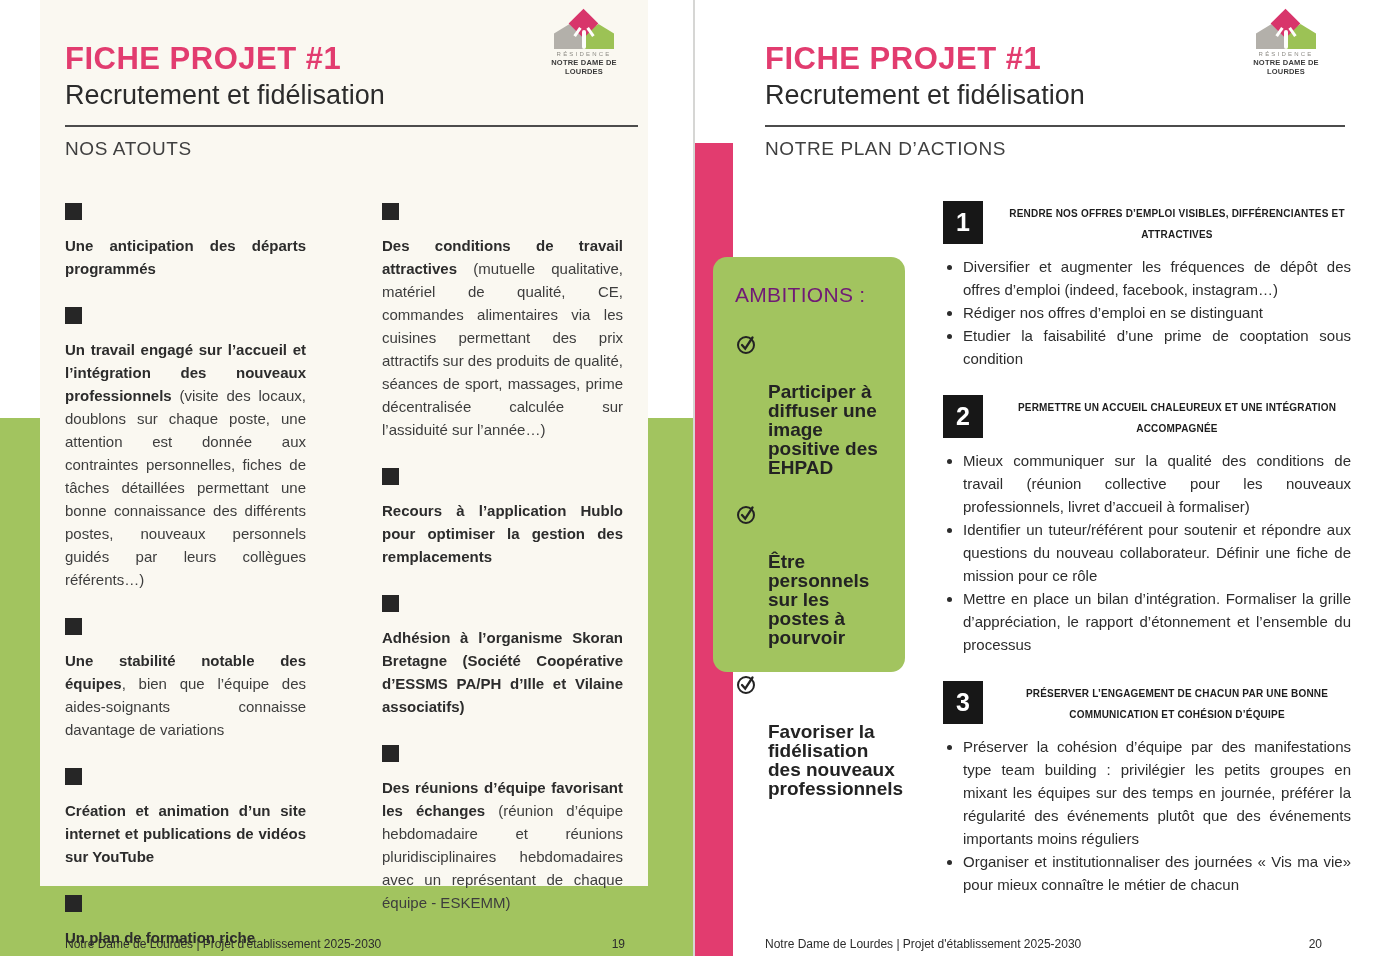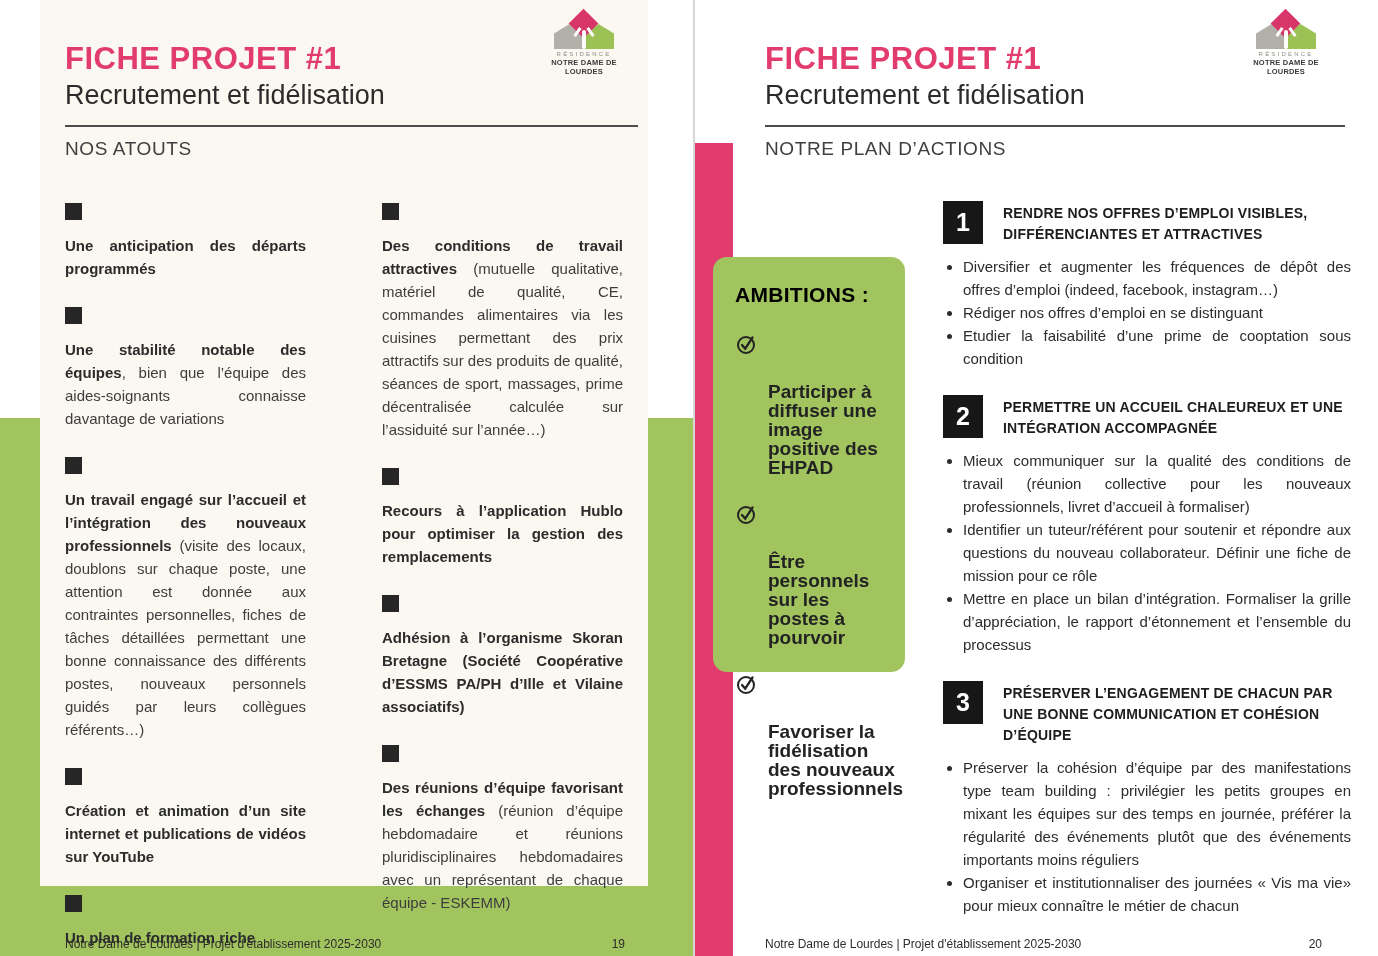--- a/index.html
+++ b/index.html
@@ -49,31 +49,31 @@
 
   .divider { position:absolute; left:693px; top:0; width:2px; height:956px; background:#d6d6d4; }
 
   
   .page-right { position:absolute; left:695px; top:0; width:683px; height:956px; background:#ffffff; }
   .pink-bar   { position:absolute; left:0; top:143px; width:38px; height:813px; background:#e23c6f; }
   .rp-header  { position:absolute; left:70px; top:42px; width:580px; }
 
   .ambitions  { position:absolute; left:18px; top:257px; width:192px; height:415px; background:#a2c45f;
                 border-radius:14px; padding:26px 16px 0 22px; }
-  .amb-heading{ font-size:21px; font-weight:bold; color:#000000; letter-spacing:0.3px; }
+  .amb-heading{ font-size:21px; font-weight:normal; color:#701a75; letter-spacing:0.3px; }
   .amb-item   { display:flex; gap:11px; margin-top:27px; }
   .amb-text   { font-size:19px; font-weight:bold; color:#232323; line-height:19px;margin-top:48px; }
   .amb-check  { flex:0 0 22px; margin-top:-1px; }
 
   .actions    { position:absolute; left:248px; top:201px; width:408px; }
   .action + .action { margin-top:25px; }
   .action-head{ display:flex; gap:20px; align-items:flex-start; }
   .action-num { width:40px; height:43px; background:#171717; color:#ffffff; font-size:25px; font-weight:bold;
                 display:flex; align-items:center; justify-content:center; flex:0 0 40px; }
-  .action-title { font-size:14px; font-weight:bold; color:#1d1d1d; line-height:21px; letter-spacing:0.2px; padding-top:2px; }
+  .action-title { font-size:10px; font-weight:bold; color:#1d1d1d; line-height:21px; letter-spacing:0.2px; padding-top:2px;text-align:center; }
   .action ul  { margin-top:10px; padding-left:20px; }
   .action li  { font-size:15px; line-height:23px; color:#2c2c2c; text-align:justify; }
 </style>
 </head>
 <body>
 
 <div class="stage">
 
   <div class="page-left">
     <div class="green-bg"></div>
@@ -87,25 +87,25 @@
 
         <div class="cols">
           <div class="col">
 
             <div class="check-item">
               <span class="check-square"></span>
               <span class="check-text"><b>Une anticipation des départs programmés</b><span></span></span>
             </div>
             <div class="check-item">
               <span class="check-square"></span>
+              <span class="check-text"><b>Un travail engagé sur l’accueil et l’intégration des nouveaux professionnels</b><span> (visite des locaux, doublons sur chaque poste, une attention est donnée aux contraintes personnelles, fiches de tâches détaillées permettant une bonne connaissance des différents postes, nouveaux personnels guidés par leurs collègues référents…)</span></span>
+            </div>
+            <div class="check-item">
+              <span class="check-square"></span>
               <span class="check-text"><b>Une stabilité notable des équipes</b><span>, bien que l’équipe des aides-soignants connaisse davantage de variations</span></span>
-            </div>
-            <div class="check-item">
-              <span class="check-square"></span>
-              <span class="check-text"><b>Un travail engagé sur l’accueil et l’intégration des nouveaux professionnels</b><span> (visite des locaux, doublons sur chaque poste, une attention est donnée aux contraintes personnelles, fiches de tâches détaillées permettant une bonne connaissance des différents postes, nouveaux personnels guidés par leurs collègues référents…)</span></span>
             </div>
             <div class="check-item">
               <span class="check-square"></span>
               <span class="check-text"><b>Création et animation d’un site internet et publications de vidéos sur YouTube</b><span></span></span>
             </div>
             <div class="check-item">
               <span class="check-square"></span>
               <span class="check-text"><b>Un plan de formation riche</b><span></span></span>
             </div>
           </div>

